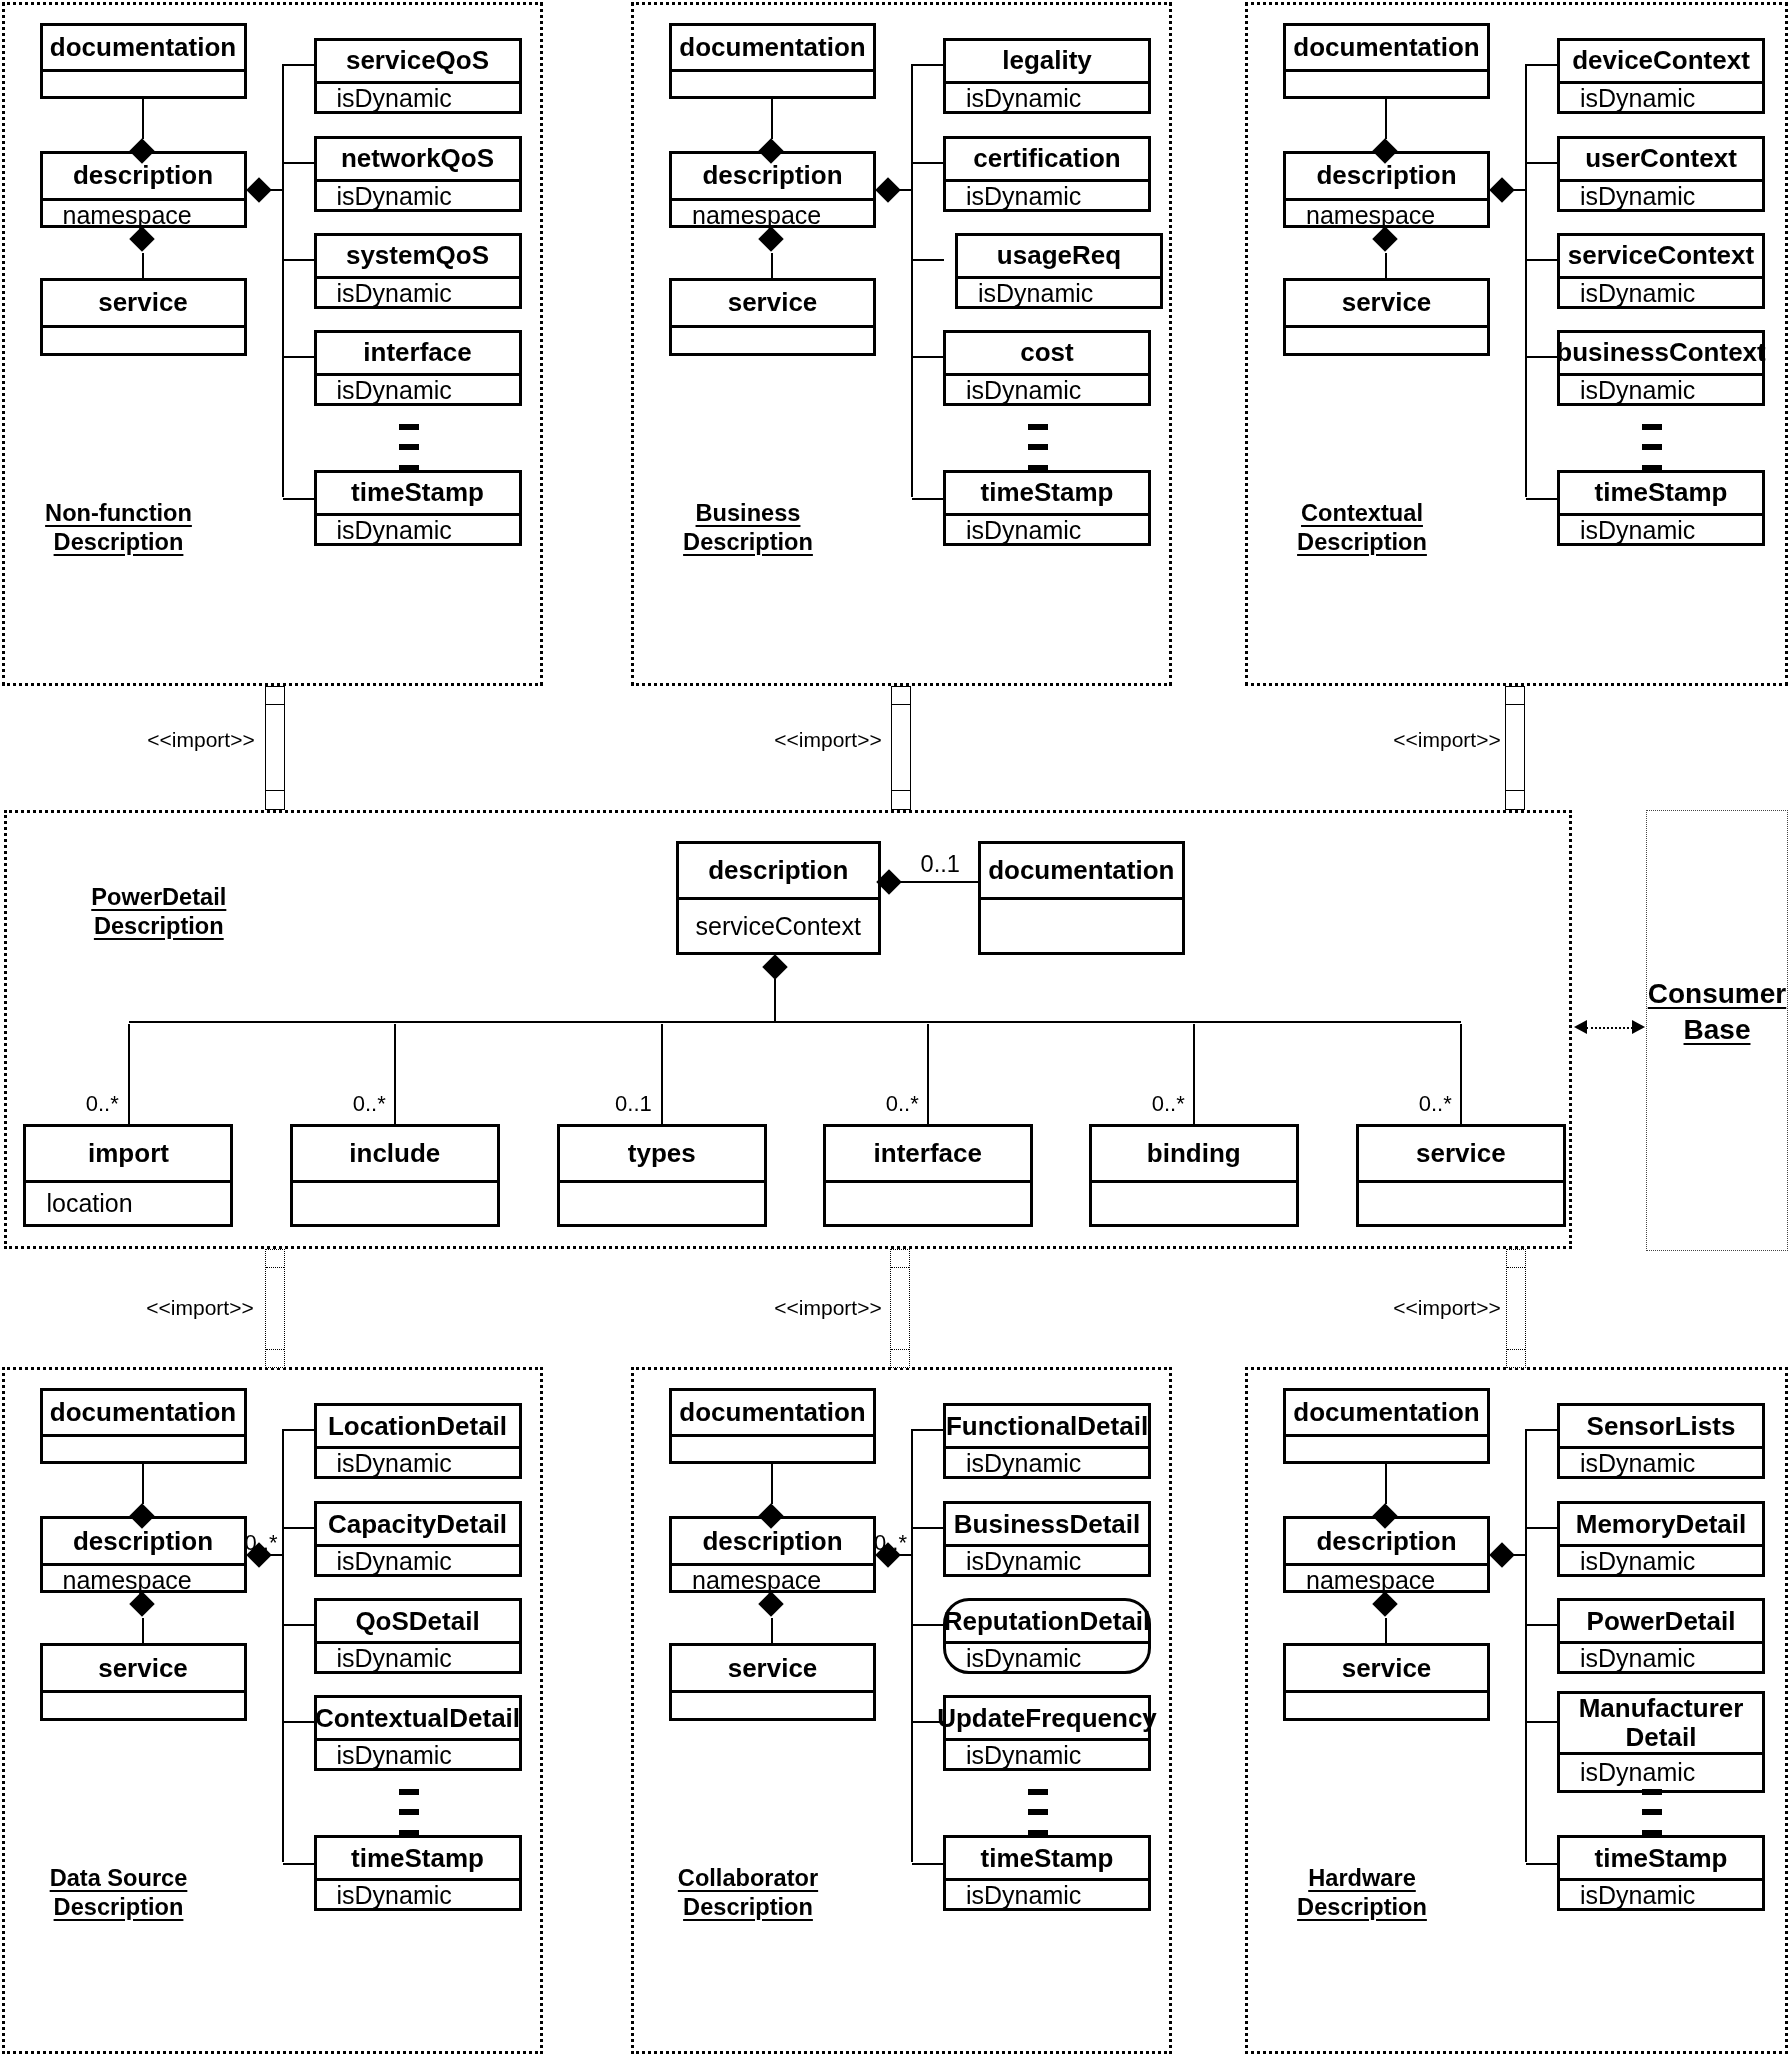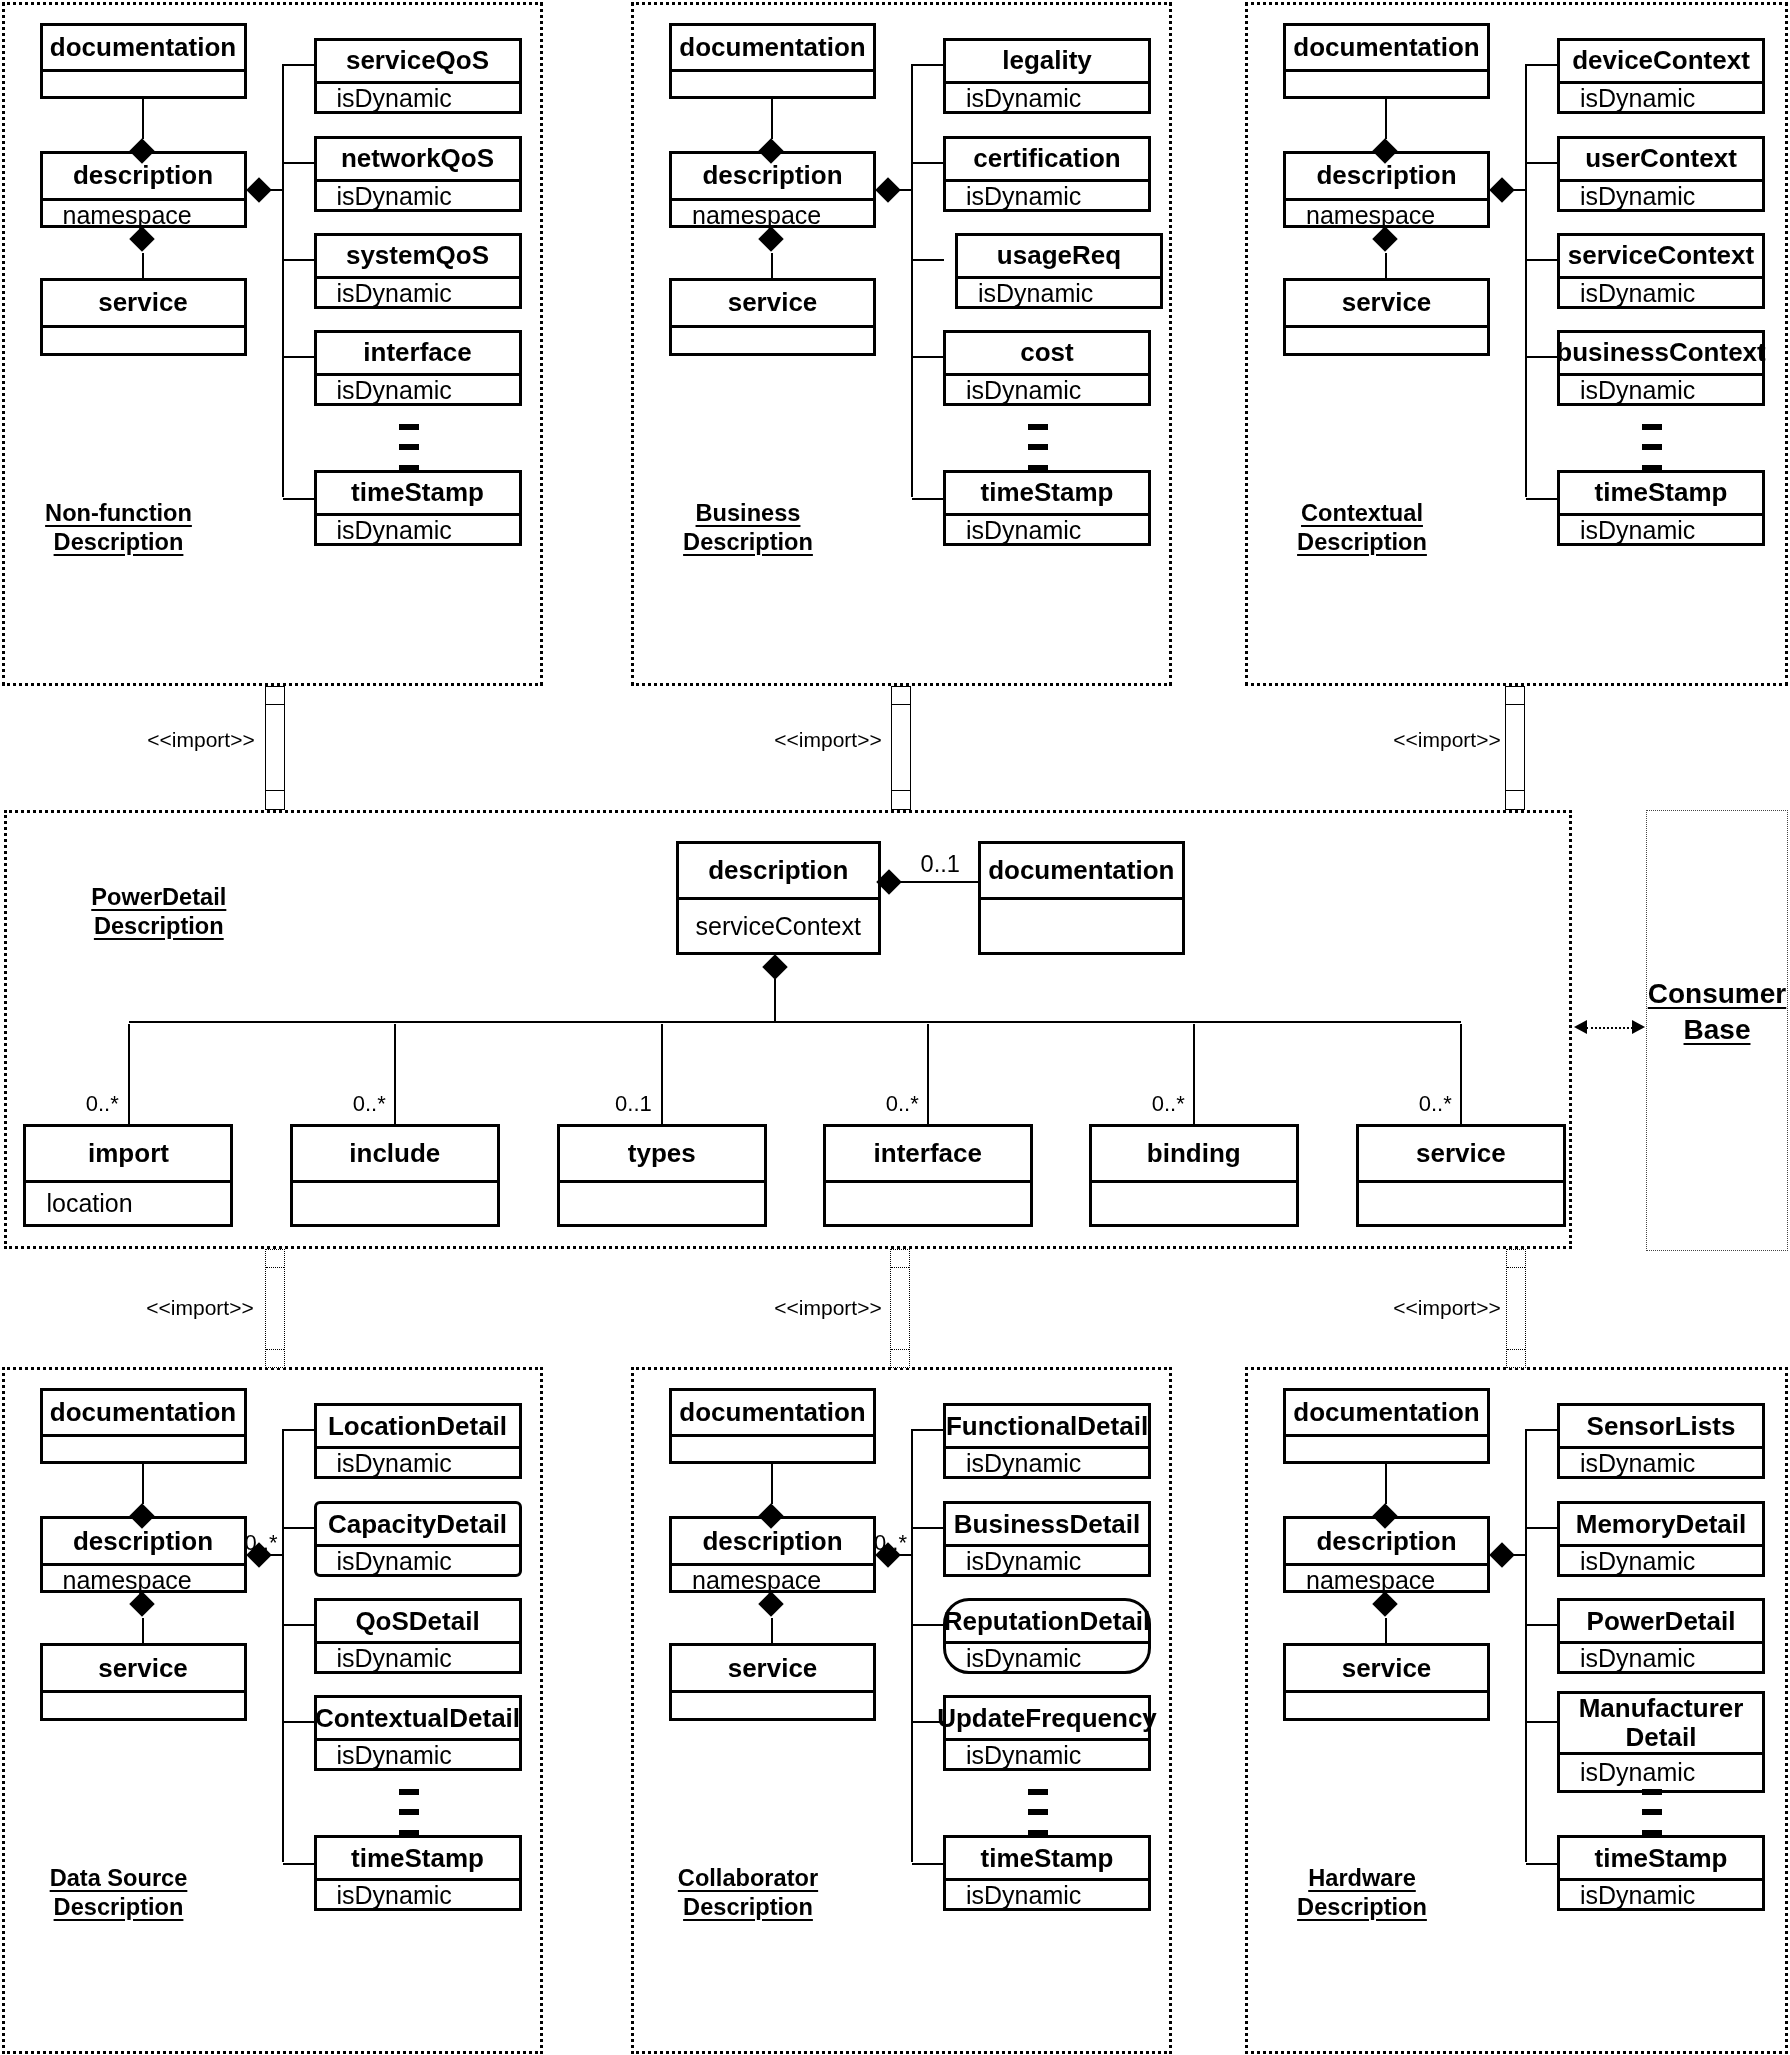--- a/index.html
+++ b/index.html
@@ -226,21 +226,21 @@
         <div class="ln" style="left: 277px; top: 59px; width: 2.3px; height: 433px;"></div>
         <div class="ln" style="left: 278px; top: 59px; width: 32px; height: 2.3px;"></div>
         <div class="ln" style="left: 278px; top: 157px; width: 32px; height: 2.3px;"></div>
         <div class="ln" style="left: 278px; top: 254px; width: 32px; height: 2.3px;"></div>
         <div class="ln" style="left: 278px; top: 351px; width: 32px; height: 2.3px;"></div>
         <div class="ln" style="left: 278px; top: 493px; width: 32px; height: 2.3px;"></div>
         <div class="cls" style="left: 309px; top: 33px; width: 208px; height: 76px;">
           <div class="title" style="height: 43px;">LocationDetail</div>
           <div class="attr">isDynamic</div>
         </div>
-        <div class="cls" style="left: 309px; top: 131px; width: 208px; height: 76px; border-radius: 6px;">
+        <div class="cls" style="left: 309px; top: 131px; width: 208px; height: 76px;">
           <div class="title" style="height: 43px;">CapacityDetail</div>
           <div class="attr">isDynamic</div>
         </div>
         <div class="cls" style="left: 309px; top: 228px; width: 208px; height: 76px;">
           <div class="title" style="height: 43px;">QoSDetail</div>
           <div class="attr">isDynamic</div>
         </div>
         <div class="cls" style="left: 309px; top: 325px; width: 208px; height: 76px;">
           <div class="title" style="height: 43px;">ContextualDetail</div>
           <div class="attr">isDynamic</div>

